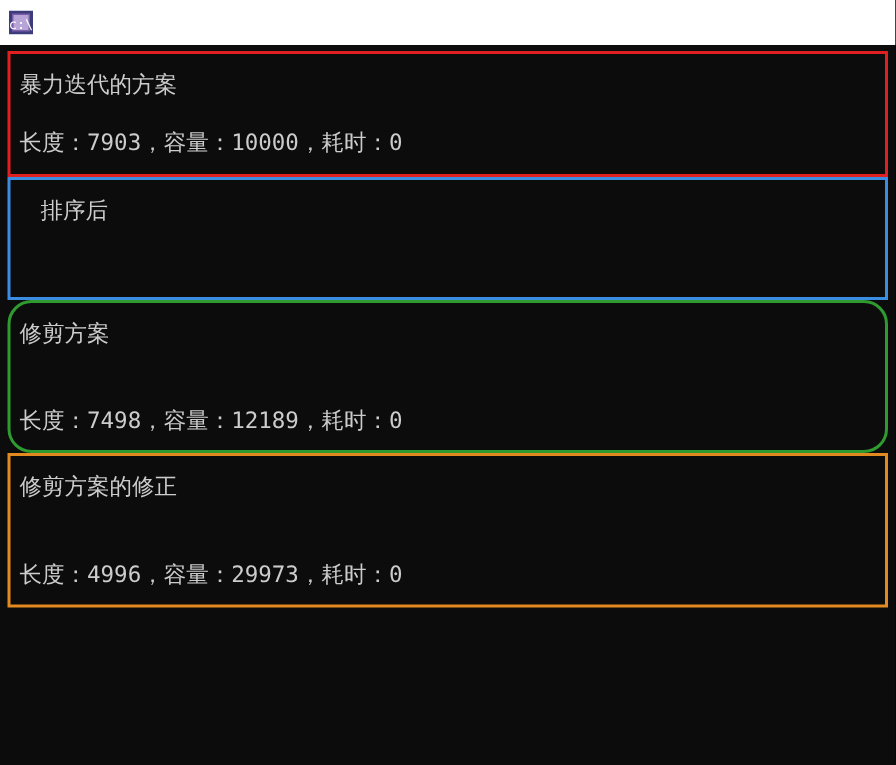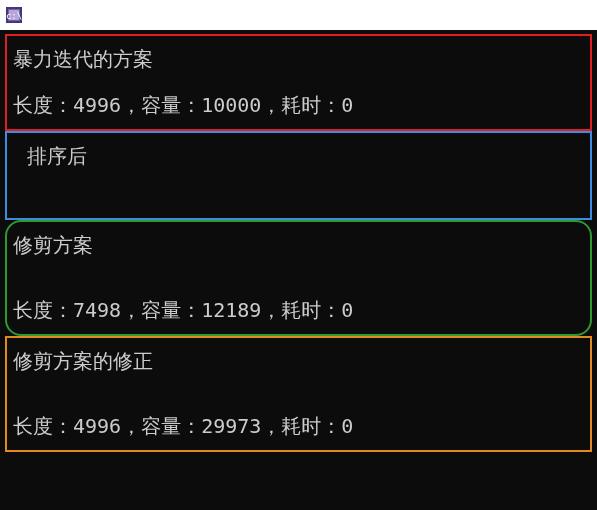--- a/index.html
+++ b/index.html
@@ -35,21 +35,21 @@
     .console {
       background: #0c0c0c;
       width: 100%;
       height: calc(100% - 30px);
       padding: 4px 5px 0 5px;
     }
     .section {
       border: 2px solid;
       padding: 10px 6px;
       color: #ccc;
-      font-size: 20px;
+      font-size: 15px;
       line-height: 1.35;
       margin-bottom: 0;
     }
     .section + .section { margin-top: 0; }
     .section-line { display: block; }
     .gap-line { display: block; height: 19px; }
     .red    { border-color: #e02020; }
     .blue   { border-color: #3a8de0; padding-left: 20px; }
     .green  { border-color: #2f9a2f; border-radius: 16px; }
     .orange { border-color: #e28a1f; }
@@ -66,21 +66,21 @@
       <text x="8" y="12" text-anchor="middle" font-family="Consolas,monospace" font-size="9" fill="#fff">c:\</text>
     </svg>
   </span>
 </div>
 
 <div class="console">
 
   <div class="section red">
     <span class="section-line">暴力迭代的方案</span>
     <span class="gap-line"></span>
-    <span class="section-line">长度：4996，容量：10000，耗时：0</span>
+    <span class="section-line">长度：7903，容量：10000，耗时：0</span>
   </div>
 
   <div class="section blue">
     <span class="section-line">排序后</span>
     <span class="gap-line"></span>
     <span class="gap-line"></span>
   </div>
 
   <div class="section green">
     <span class="section-line">修剪方案</span>

